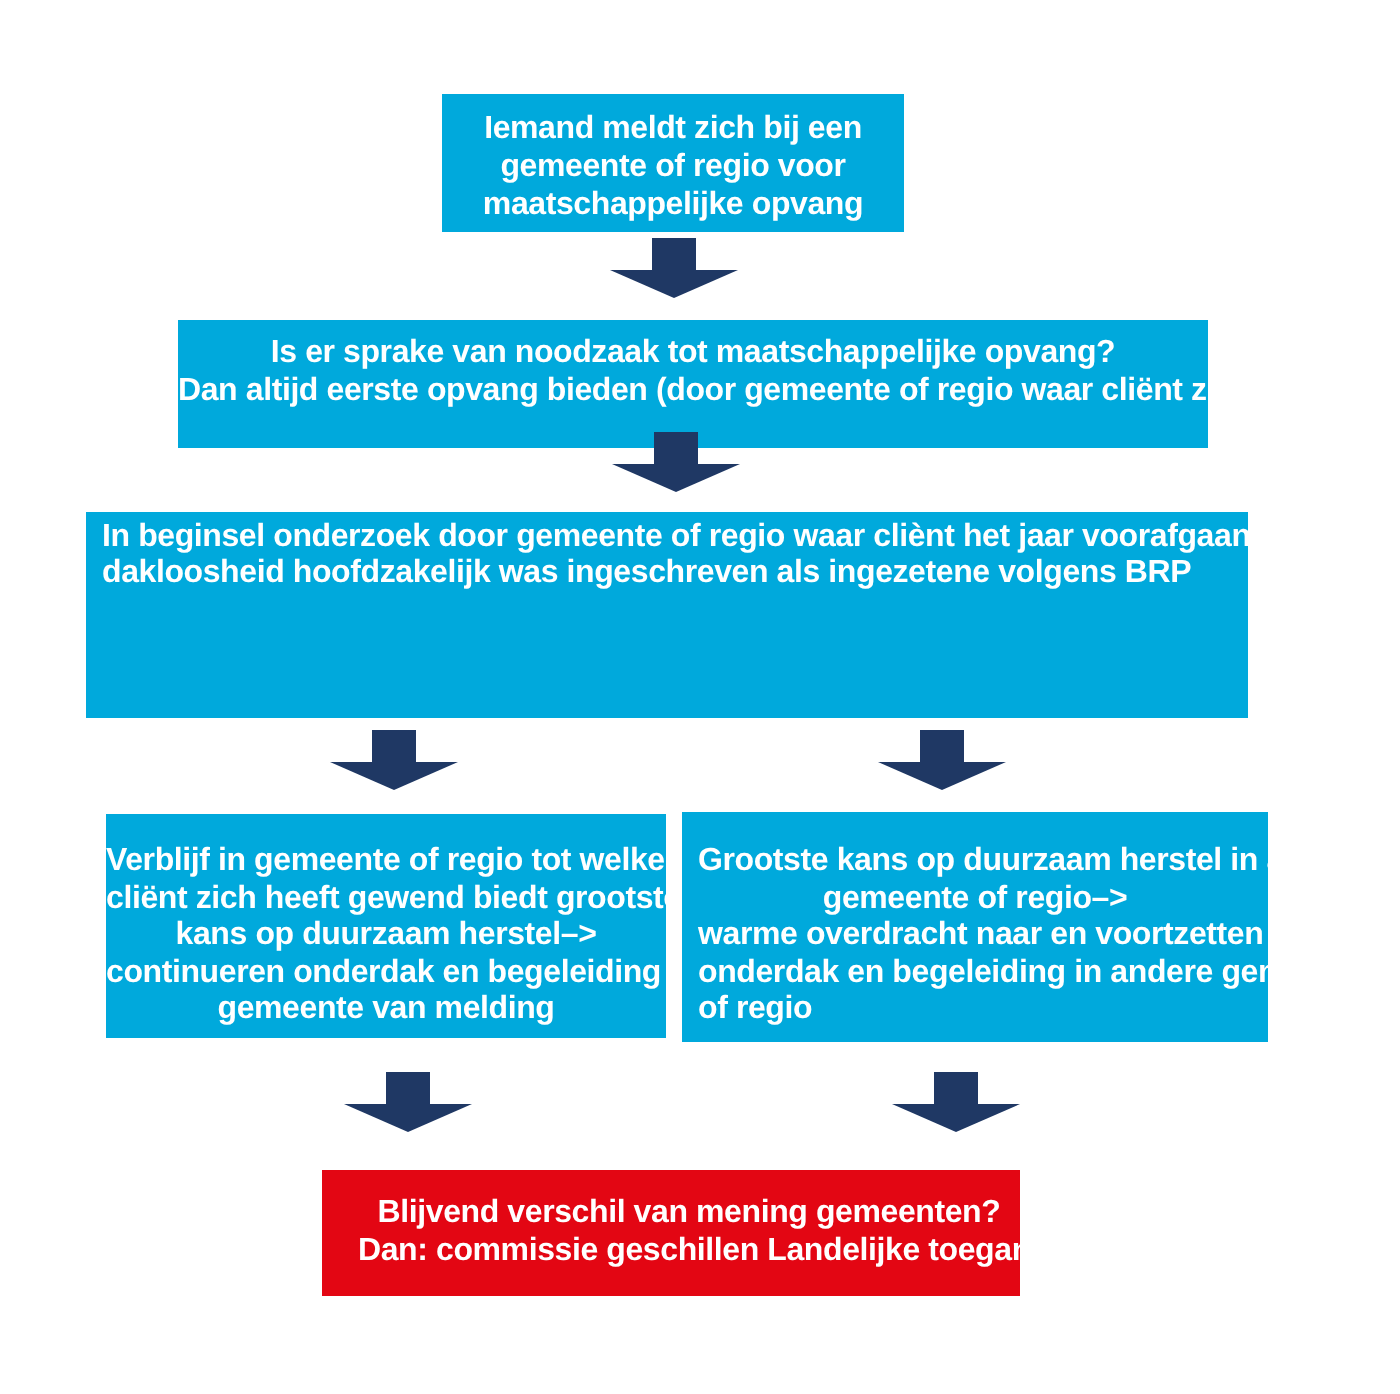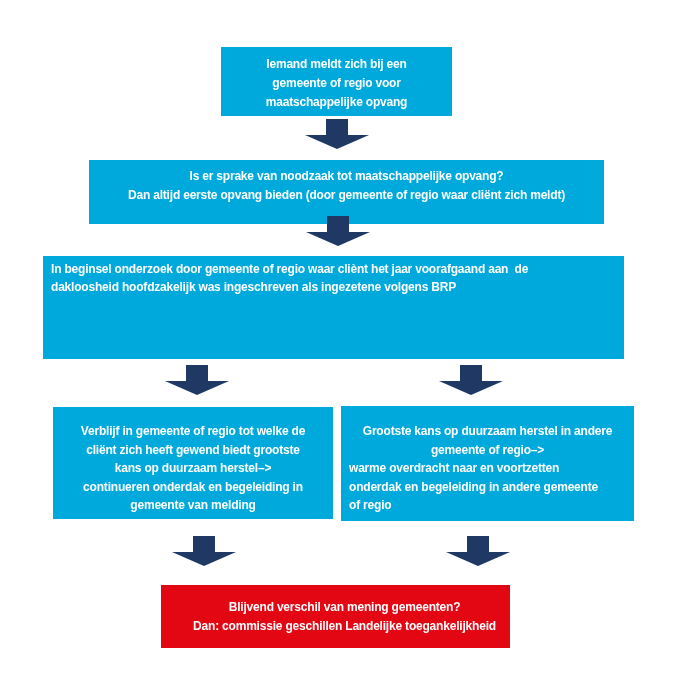--- a/index.html
+++ b/index.html
@@ -15,21 +15,21 @@
     width:700px;height:697px;
     background:var(--page-bg);
     font-family:"Liberation Sans",sans-serif;
     overflow:hidden;
   }
   .flow-box{
     position:absolute;
     background:var(--box-fill);
     color:var(--text-color);
     font-weight:700;
-    font-size:12px;
+    font-size:16px;
     letter-spacing:-0.2px;
     box-sizing:border-box;
   }
   .pre{white-space:pre;}
   .center{text-align:center;}
   .left{text-align:left;}
 
   #box-step1{left:221px;top:47px;width:231px;height:69px;padding-top:8px;line-height:19px;}
   #box-step2{left:89px;top:160px;width:515px;height:64px;padding-top:7px;line-height:19px;}
   #box-step3{left:43px;top:256px;width:581px;height:103px;padding:4px 8px;line-height:18px;}

